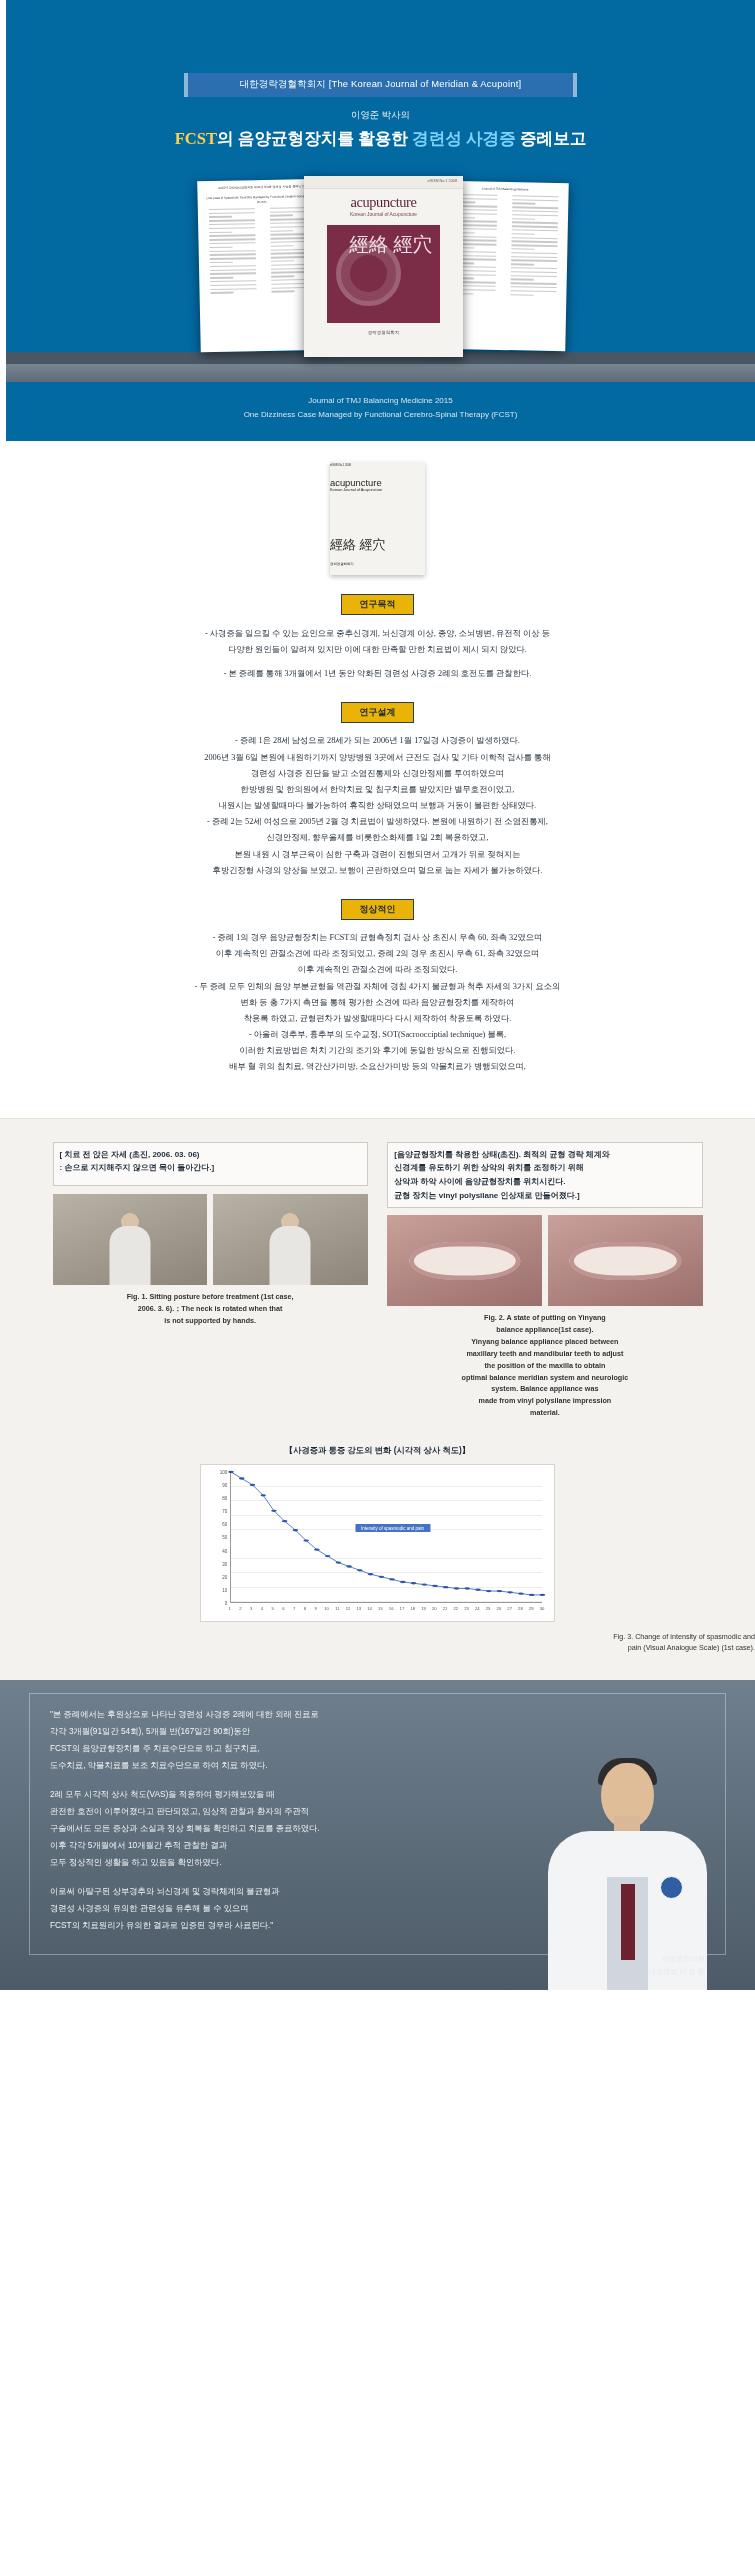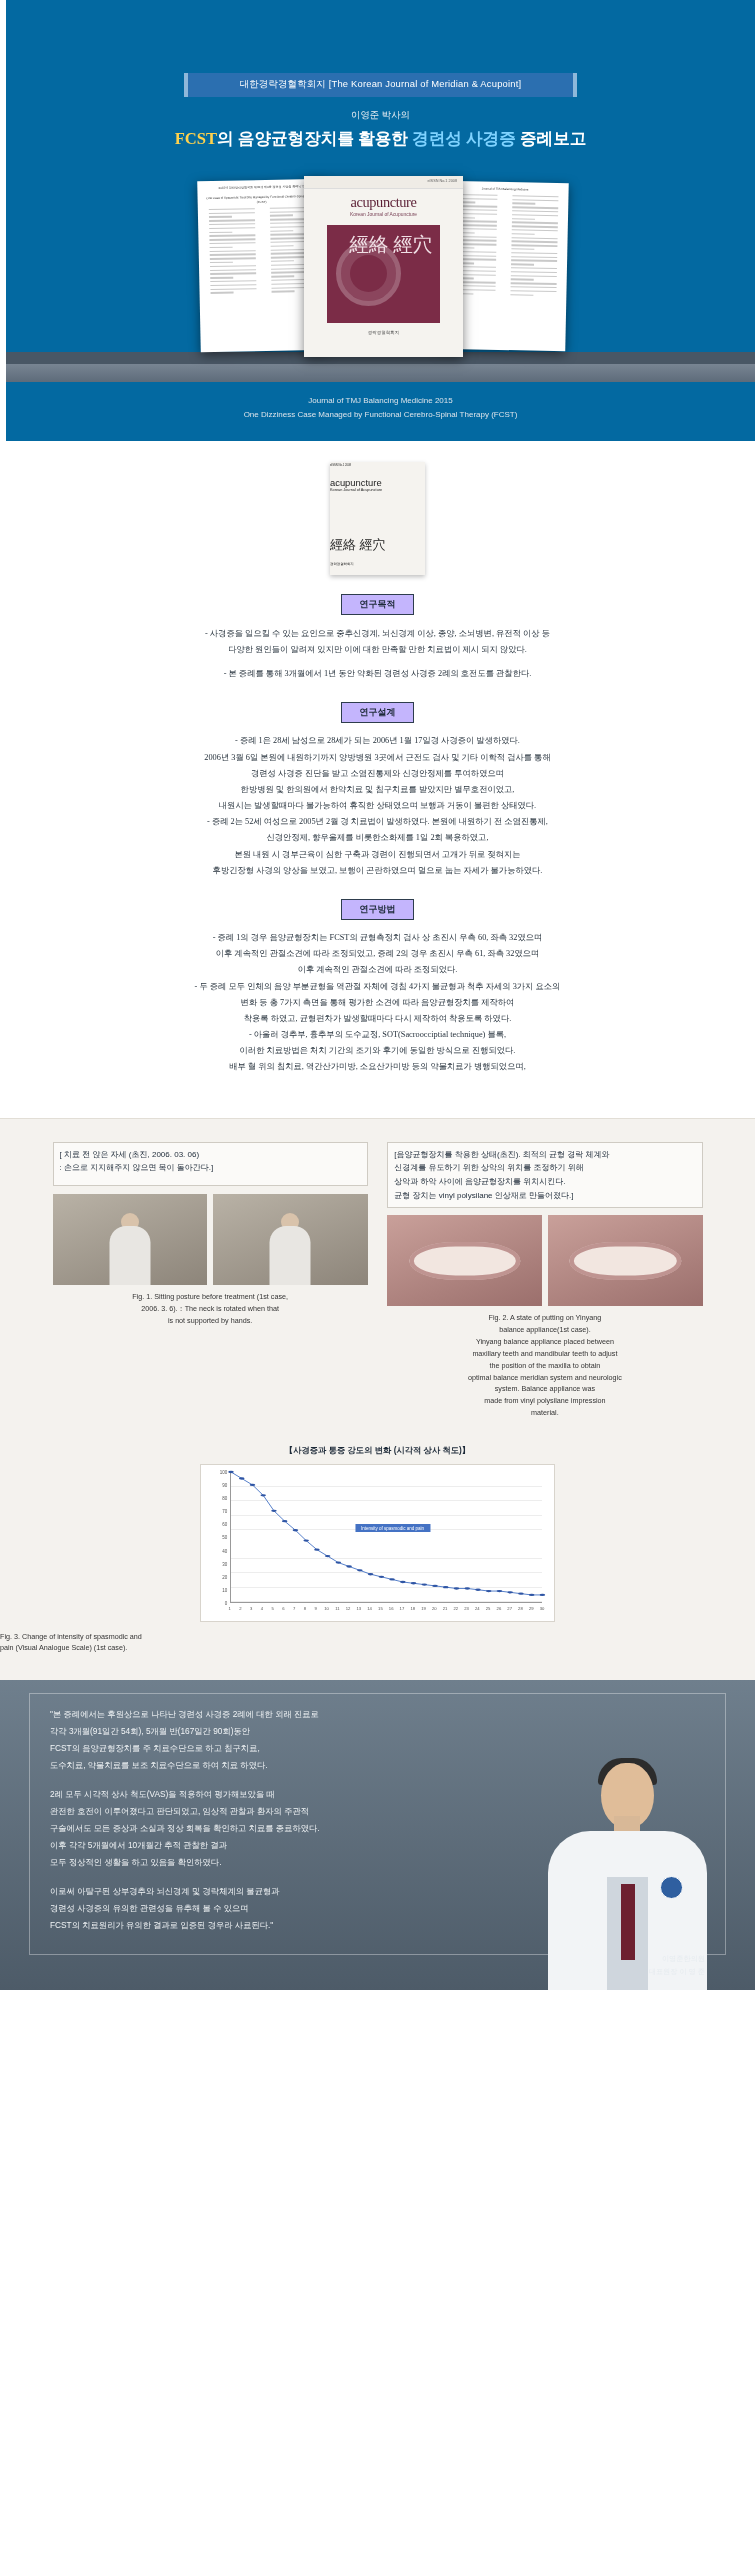--- a/index.html
+++ b/index.html
@@ -133,41 +133,41 @@
 
   .head-box {
     width: 73px;
     margin: 0 auto 10.6px;
     border: 0.9px solid #2e3d4d;
     text-align: center;
     font-size: 9px;
     font-weight: bold;
     padding: 3px 0;
     color: #1d2a38;
-    background: #c4b5fd;
+    background: #eab308;
   }
   .block {
     width: 574px;
     margin: 0 auto 19.6px;
     font-size: 8.3px;
     line-height: 1.95;
     color: #1f2b36;
     text-align: center;
     font-family: Liberation Serif, serif;
   }
   .block p { margin: 0; }
 
   
   .sec-fig {
     background: #f4f2ee;
     padding: 23px 0 26px;
     border-top: 0.8px solid #e2ded6;
   }
   .fig-wrap { width: 650px; margin: 0 auto; display:flex; gap: 19.6px; }
-  .fig-col { flex: 1; }
+  .fig-col { flex: 1; font-weight: bold; }
   .fig-head {
     font-size: 8px;
     color: #1d2a38;
     line-height: 1.7;
     border: 0.8px solid #cfcbc3;
     padding: 4.5px 6px;
     background: #fbfaf8;
     margin-bottom: 7.6px;
     min-height: 44px;
   }
@@ -213,21 +213,21 @@
     background:
       repeating-linear-gradient(to top, rgba(0,0,0,.07) 0 0.8px, transparent 0.8px 14.4px);
   }
   .x-axis { position:absolute; left:19.6px; right:3px; bottom:0; height:12px; }
   .x-tick { position:absolute; font-size:4.2px; color:#555; transform:translateX(-50%); top:1.5px;}
   .legend {
     position:absolute; left:52%; top:40%; transform:translateX(-50%);
     background:#4472c4; color:#fff; font-size:4.5px; padding:1.5px 6px;
   }
   svg.line { position:absolute; inset:0; width:100%; height:100%; overflow:visible;}
-  .chart-cap { text-align:left; font-size:7.2px; color:#333; line-height:1.6; margin-top:9px;}
+  .chart-cap { text-align:right; font-size:7.2px; color:#333; line-height:1.6; margin-top:9px;}
 
   
   .sec-concl {
     background: linear-gradient(#6f7f8d,#4d5b68);
     padding: 26px 0 0;
     position: relative;
     overflow: hidden;
   }
   .concl-box {
     width: 468px; margin-left: 50px;
@@ -459,21 +459,21 @@
       <p>2006년 3월 6일 본원에 내원하기까지 양방병원 3곳에서 근전도 검사 및 기타 이학적 검사를 통해</p>
       <p>경련성 사경증 진단을 받고 소염진통제와 신경안정제를 투여하였으며</p>
       <p>한방병원 및 한의원에서 한약치료 및 침구치료를 받았지만 별무호전이었고,</p>
       <p>내원시는 발생할때마다 불가능하여 휴직한 상태였으며 보행과 거동이 불편한 상태였다.</p>
       <p>- 증례 2는 52세 여성으로 2005년 2월 경 치료법이 발생하였다. 본원에 내원하기 전 소염진통제,</p>
       <p>신경안정제, 향우울제를 비롯한소화제를 1일 2회 복용하였고,</p>
       <p>본원 내원 시 경부근육이 심한 구축과 경련이 진행되면서 고개가 뒤로 젖혀지는</p>
       <p>후방긴장형 사경의 양상을 보였고, 보행이 곤란하였으며 멀으로 눕는 자세가 불가능하였다.</p>
     </div>
 
-    <div class="head-box">연구방법</div>
+    <div class="head-box">정상적인</div>
     <div class="block">
       <p>- 증례 1의 경우 음양균형장치는 FCST의 균형측정치 검사 상 초진시 우측 60, 좌측 32였으며</p>
       <p>이후 계속적인 관절소견에 따라 조정되었고, 증례 2의 경우 초진시 우측 61, 좌측 32였으며</p>
       <p>이후 계속적인 관절소견에 따라 조정되었다.</p>
       <p>- 두 증례 모두 인체의 음양 부분균형을 역관절 자체에 경침 4가지 불균형과 척추 자세의 3가지 요소의</p>
       <p>변화 등 총 7가지 측면을 통해 평가한 소견에 따라 음양균형장치를 제작하여</p>
       <p>착용록 하였고, 균형편차가 발생할때마다 다시 제작하여 착용토록 하였다.</p>
       <p>- 아울러 경추부, 흉추부의 도수교정, SOT(Sacroocciptial technique) 블록,</p>
       <p>이러한 치료방법은 처치 기간의 조기와 후기에 동일한 방식으로 진행되었다.</p>
       <p>배부 혈 위의 침치료, 역간산가미방, 소요산가미방 등의 약물치료가 병행되었으며,</p>

